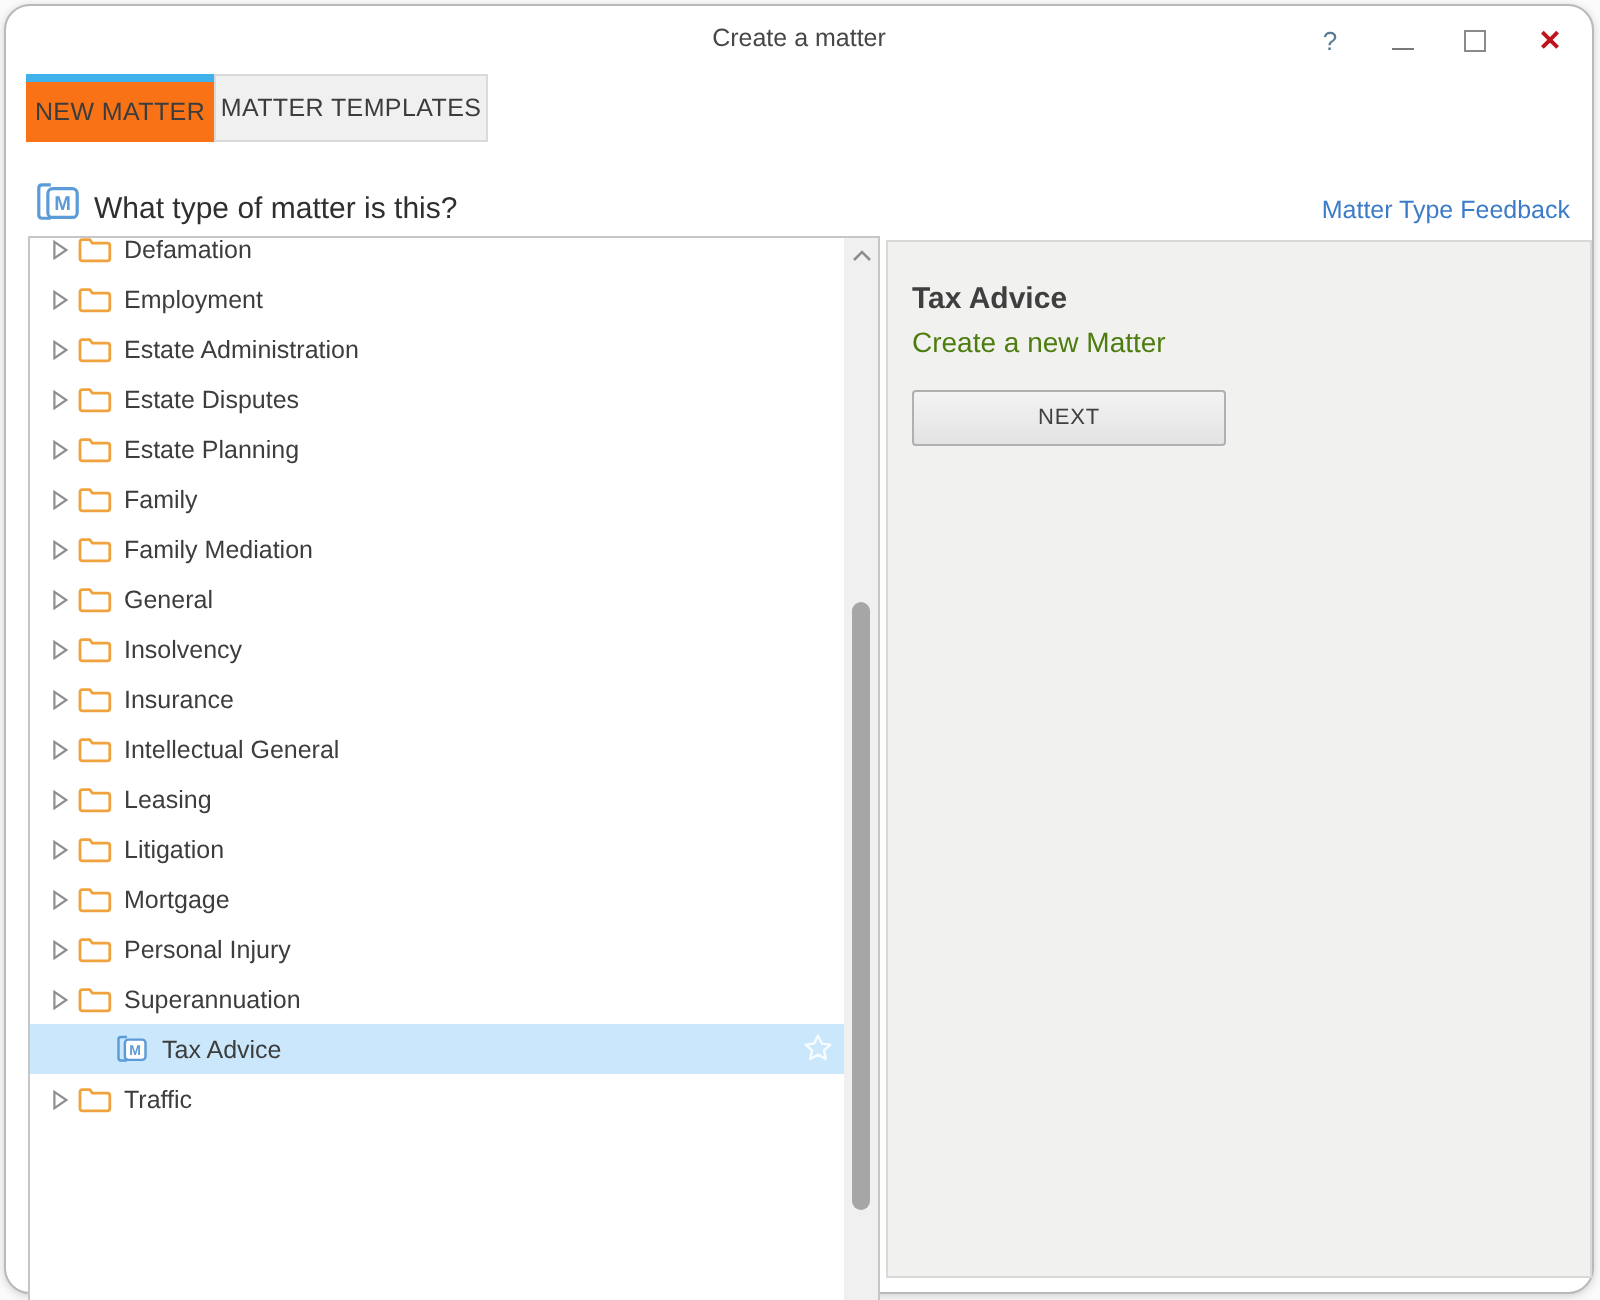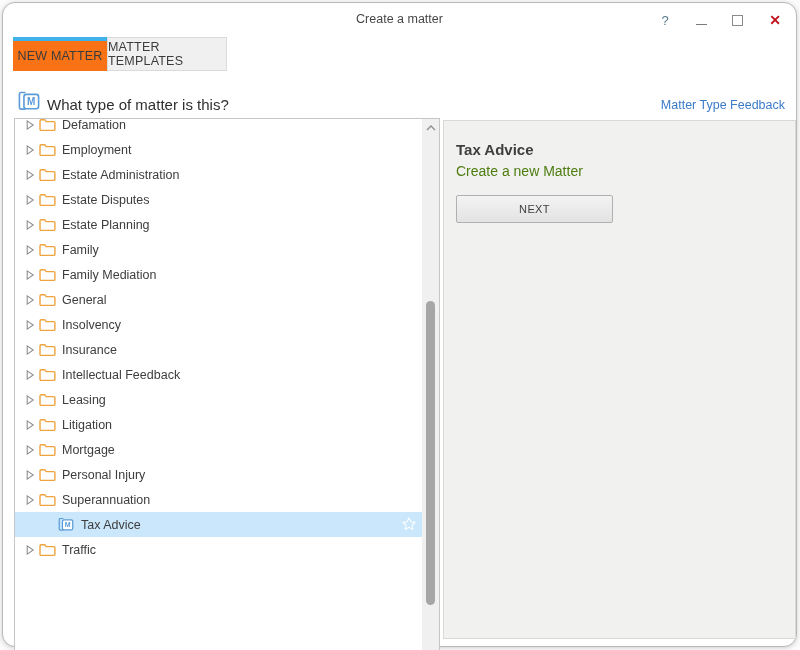--- a/index.html
+++ b/index.html
@@ -20,21 +20,21 @@
   .btn-min span{ display:block; width:11px; border-top:1.6px solid #7a7a7a; }
   .btn-max     { right:43px; }
   .btn-max span{ display:block; width:11px; height:11px; border:1.3px solid #8a8a8a; }
   .btn-close   { right:5px; font-size:14px; font-weight:bold; color:var(--red); }
 
   
   .tabstrip { position:absolute; top:34px; left:10px; display:flex; }
   .tab { height:34px; display:flex; align-items:center; justify-content:center;
          font-size:12.5px; letter-spacing:.2px; color:#3c3c3c; }
   .tab.active { width:94px; background:#f97316; border-top:4px solid var(--accent); }
-  .tab.inactive { width:120px; background:#f0f0f0; border:1px solid #dadada; }
+  .tab.inactive { width:137px; background:#f0f0f0; border:1px solid #dadada; }
 
   
   .header-icon { position:absolute; left:14px; top:87px; }
   .question { position:absolute; left:44px; top:93px; font-size:15px; color:#2f2f2f; }
   .feedback-link { position:absolute; right:11px; top:95px; font-size:12.5px; color:var(--link); cursor:pointer; }
 
   
   .tree-panel { position:absolute; left:11px; top:115px; width:426px; height:587px;
                 border:1px solid #c6c6c6; background:#fff; }
   .tree-clip { position:absolute; left:0; top:0; right:17px; bottom:0; overflow:hidden; }
@@ -231,21 +231,21 @@
             <span class="expander">
               <svg width="10" height="10" viewBox="0 0 10 10">
                 <polygon points="2.2,0.9 8.2,5 2.2,9.1" fill="#fff" stroke="#8f8f8f" stroke-width="1.1"></polygon>
               </svg>
             </span>
             <span class="row-icon">
               <svg width="17" height="14" viewBox="0 0 17 14">
                 <path d="M1 3 Q1 1.8 2.2 1.8 L5.9 1.8 L7.2 3.6 L14.7 3.6 Q15.9 3.6 15.9 4.8 L15.9 11.2 Q15.9 12.4 14.7 12.4 L2.2 12.4 Q1 12.4 1 11.2 Z" fill="#fff" stroke="#f0a23c" stroke-width="1.4" stroke-linejoin="round"></path>
               </svg>
             </span>
-            <span class="row-label">Intellectual Feedback</span>
+            <span class="row-label">Intellectual General</span>
           </div>
           <div class="tree-row">
             <span class="expander">
               <svg width="10" height="10" viewBox="0 0 10 10">
                 <polygon points="2.2,0.9 8.2,5 2.2,9.1" fill="#fff" stroke="#8f8f8f" stroke-width="1.1"></polygon>
               </svg>
             </span>
             <span class="row-icon">
               <svg width="17" height="14" viewBox="0 0 17 14">
                 <path d="M1 3 Q1 1.8 2.2 1.8 L5.9 1.8 L7.2 3.6 L14.7 3.6 Q15.9 3.6 15.9 4.8 L15.9 11.2 Q15.9 12.4 14.7 12.4 L2.2 12.4 Q1 12.4 1 11.2 Z" fill="#fff" stroke="#f0a23c" stroke-width="1.4" stroke-linejoin="round"></path>

